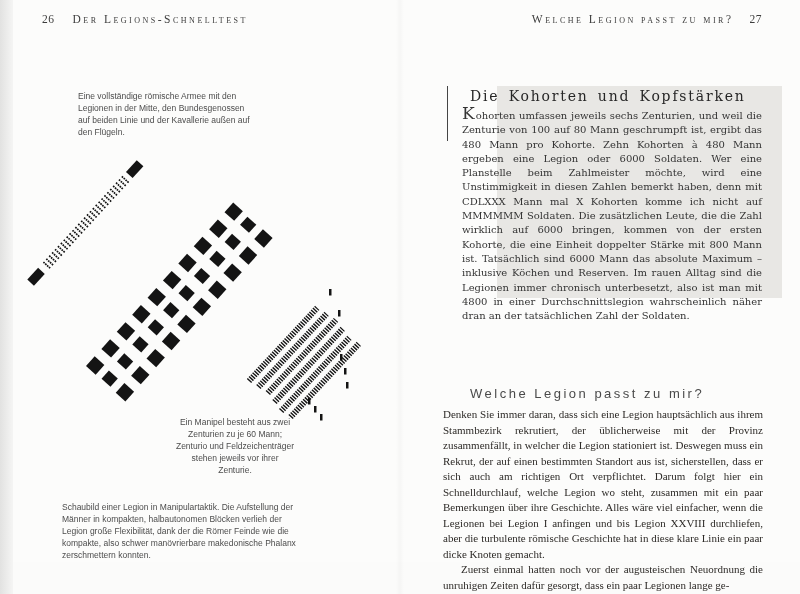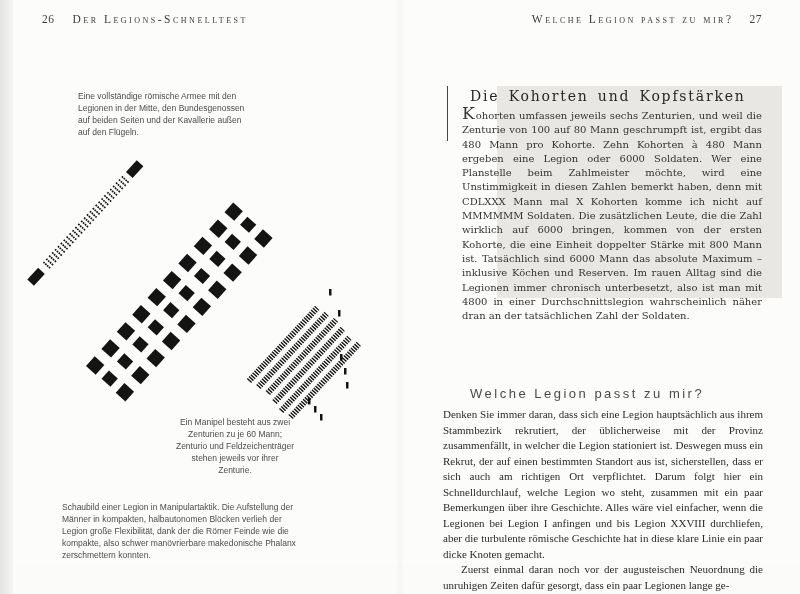--- a/index.html
+++ b/index.html
@@ -113,29 +113,29 @@
       <rect x="338" y="310" width="2.5" height="6.5"></rect>
       <rect x="340" y="354" width="2.5" height="6.5"></rect>
       <rect x="344" y="368" width="2.5" height="6.5"></rect>
       <rect x="346" y="382" width="2.5" height="6.5"></rect>
       <rect x="308" y="398" width="2.5" height="6.5"></rect>
       <rect x="314" y="406" width="2.5" height="6.5"></rect>
       <rect x="320" y="414" width="2.5" height="6.5"></rect>
     </g>
   </svg>
 
-  <div class="cap cap-army">Eine vollständige römische Armee mit den Legionen in der Mitte, den Bundesgenossen auf beiden Seiten und der Kavallerie außen auf den Flügeln.</div>
+  <div class="cap cap-army">Eine vollständige römische Armee mit den Legionen in der Mitte, den Bundesgenossen auf beiden Linie und der Kavallerie außen auf den Flügeln.</div>
   <div class="cap cap-maniple">Ein Manipel besteht aus zwei Zenturien zu je 60 Mann; Zenturio und Feldzeichenträger stehen jeweils vor ihrer Zenturie.</div>
   <div class="cap cap-schaubild">Schaubild einer Legion in Manipulartaktik. Die Aufstellung der Männer in kompakten, halbautonomen Blöcken verlieh der Legion große Flexibilität, dank der die Römer Feinde wie die kompakte, also schwer manövrierbare makedonische Phalanx zerschmettern konnten.</div>
 
   <div class="highlight-block"></div>
   <div class="margin-rule"></div>
 
   <div class="excerpt-heading">Die Kohorten und Kopfstärken</div>
   <div class="excerpt-body">Kohorten umfassen jeweils sechs Zenturien, und weil die Zenturie von 100 auf 80 Mann geschrumpft ist, ergibt das 480 Mann pro Kohorte. Zehn Kohorten à 480 Mann ergeben eine Legion oder 6000 Soldaten. Wer eine Planstelle beim Zahlmeister möchte, wird eine Unstimmigkeit in diesen Zahlen bemerkt haben, denn mit CDLXXX Mann mal X Kohorten komme ich nicht auf MMMMMM Soldaten. Die zusätzlichen Leute, die die Zahl wirklich auf 6000 bringen, kommen von der ersten Kohorte, die eine Einheit doppelter Stärke mit 800 Mann ist. Tatsächlich sind 6000 Mann das absolute Maximum – inklusive Köchen und Reserven. Im rauen Alltag sind die Legionen immer chronisch unterbesetzt, also ist man mit 4800 in einer Durchschnittslegion wahrscheinlich näher dran an der tatsächlichen Zahl der Soldaten.</div>
 
 
   <div class="section-heading">Welche Legion passt zu mir?</div>
 
   <div class="bodytext para-main">Denken Sie immer daran, dass sich eine Legion hauptsächlich aus ihrem Stammbezirk rekrutiert, der üblicherweise mit der Provinz zusammenfällt, in welcher die Legion stationiert ist. Deswegen muss ein Rekrut, der auf einen bestimmten Standort aus ist, sicherstellen, dass er sich auch am richtigen Ort verpflichtet. Darum folgt hier ein Schnelldurchlauf, welche Legion wo steht, zusammen mit ein paar Bemerkungen über ihre Geschichte. Alles wäre viel einfacher, wenn die Legionen bei Legion I anfingen und bis Legion XXVIII durchliefen, aber die turbulente römische Geschichte hat in diese klare Linie ein paar dicke Knoten gemacht.</div>
-  <div class="bodytext para-last">Zuerst einmal daran noch vor der augusteischen Neuordnung die unruhigen Zeiten dafür gesorgt, dass ein paar Legionen lange ge-</div>
+  <div class="bodytext para-last">Zuerst einmal hatten noch vor der augusteischen Neuordnung die unruhigen Zeiten dafür gesorgt, dass ein paar Legionen lange ge-</div>
 
 </div>
 
 </body></html>

